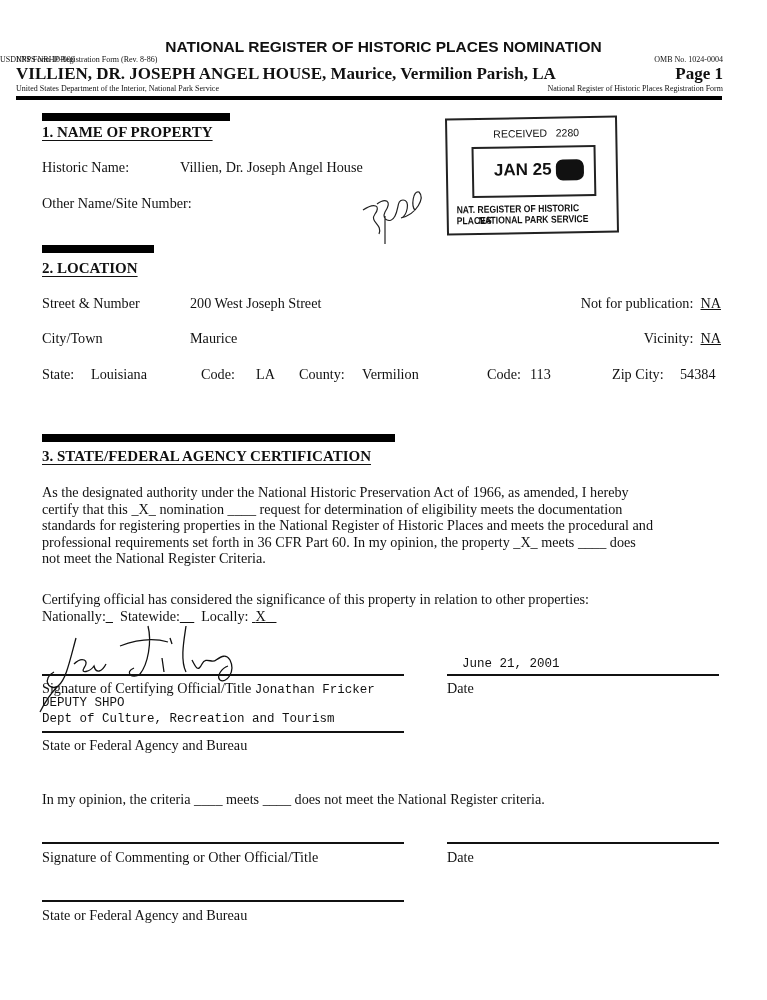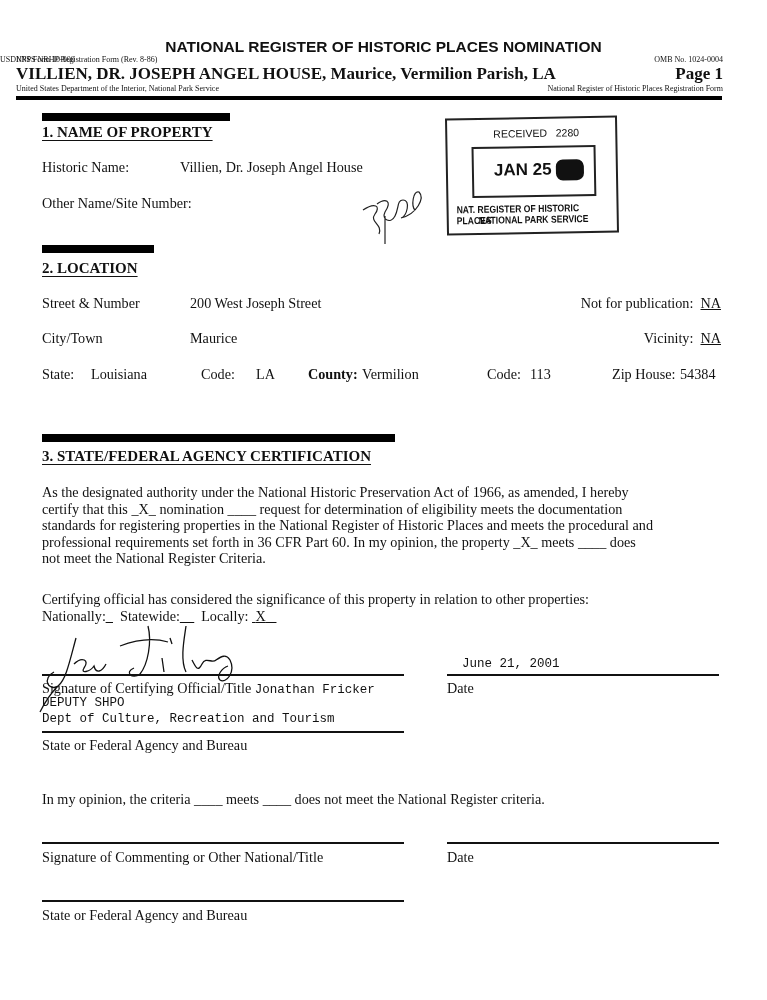--- a/index.html
+++ b/index.html
@@ -77,25 +77,25 @@
 <div class="abs txt" style="top:330px;left:190px;">Maurice</div>
 <div class="abs txt" style="top:330px;right:46px;">
   <span>Vicinity:</span>&nbsp;
   <span class="u">NA</span>
 </div>
 
 <div class="abs txt" style="top:366px;left:42px;">State:</div>
 <div class="abs txt" style="top:366px;left:91px;">Louisiana</div>
 <div class="abs txt" style="top:366px;left:201px;">Code:</div>
 <div class="abs txt" style="top:366px;left:256px;text-align:right;">LA</div>
-<div class="abs txt" style="top:366px;left:308px;font-weight:bold;">County:</div>
+<div class="abs txt" style="top:366px;left:299px;">County:</div>
 <div class="abs txt" style="top:366px;left:362px;">Vermilion</div>
 <div class="abs txt" style="top:366px;left:487px;">Code:</div>
 <div class="abs txt" style="top:366px;left:530px;">113</div>
-<div class="abs txt" style="top:366px;left:612px;">Zip House:</div>
+<div class="abs txt" style="top:366px;left:612px;">Zip City:</div>
 <div class="abs txt" style="top:366px;left:680px;">54384</div>
 
 <div class="sec-bar" style="top:434px;left:42px;width:353px;"></div>
 <div class="abs sec-title" style="top:448px;left:42px;">3.  STATE/FEDERAL AGENCY CERTIFICATION</div>
 
 <div class="para" style="top:484px;">
   <div>As the designated authority under the National Historic Preservation Act of 1966, as amended, I hereby</div>
   <div><span>certify that this </span><span>_X_</span><span> nomination </span><span>____</span><span> request for determination of eligibility meets the documentation</span></div>
   <div>standards for registering properties in the National Register of Historic Places and meets the procedural and</div>
   <div><span>professional requirements set forth in 36 CFR Part 60.  In my opinion, the property </span><span>_X_</span><span> meets </span><span>____</span><span> does</span></div>
@@ -126,17 +126,17 @@
 <div class="abs mono" style="top:712px;left:42px;font-size:12.5px;">Dept of Culture, Recreation and Tourism</div>
 <div class="line" style="top:731px;left:42px;width:362px;"></div>
 <div class="abs txt" style="top:737px;left:42px;">State or Federal Agency and Bureau</div>
 
 <div class="abs txt" style="top:791px;left:42px;">
   <span>In my opinion, the criteria </span><span>____</span><span> meets </span><span>____</span><span> does not meet the National  Register criteria.</span>
 </div>
 
 <div class="line" style="top:842px;left:42px;width:362px;"></div>
 <div class="line" style="top:842px;left:447px;width:272px;"></div>
-<div class="abs txt" style="top:849px;left:42px;">Signature of Commenting or Other National/Title</div>
+<div class="abs txt" style="top:849px;left:42px;">Signature of Commenting or Other Official/Title</div>
 <div class="abs txt" style="top:849px;left:447px;">Date</div>
 
 <div class="line" style="top:900px;left:42px;width:362px;"></div>
 <div class="abs txt" style="top:907px;left:42px;">State or Federal Agency and Bureau</div>
 
 </body></html>

